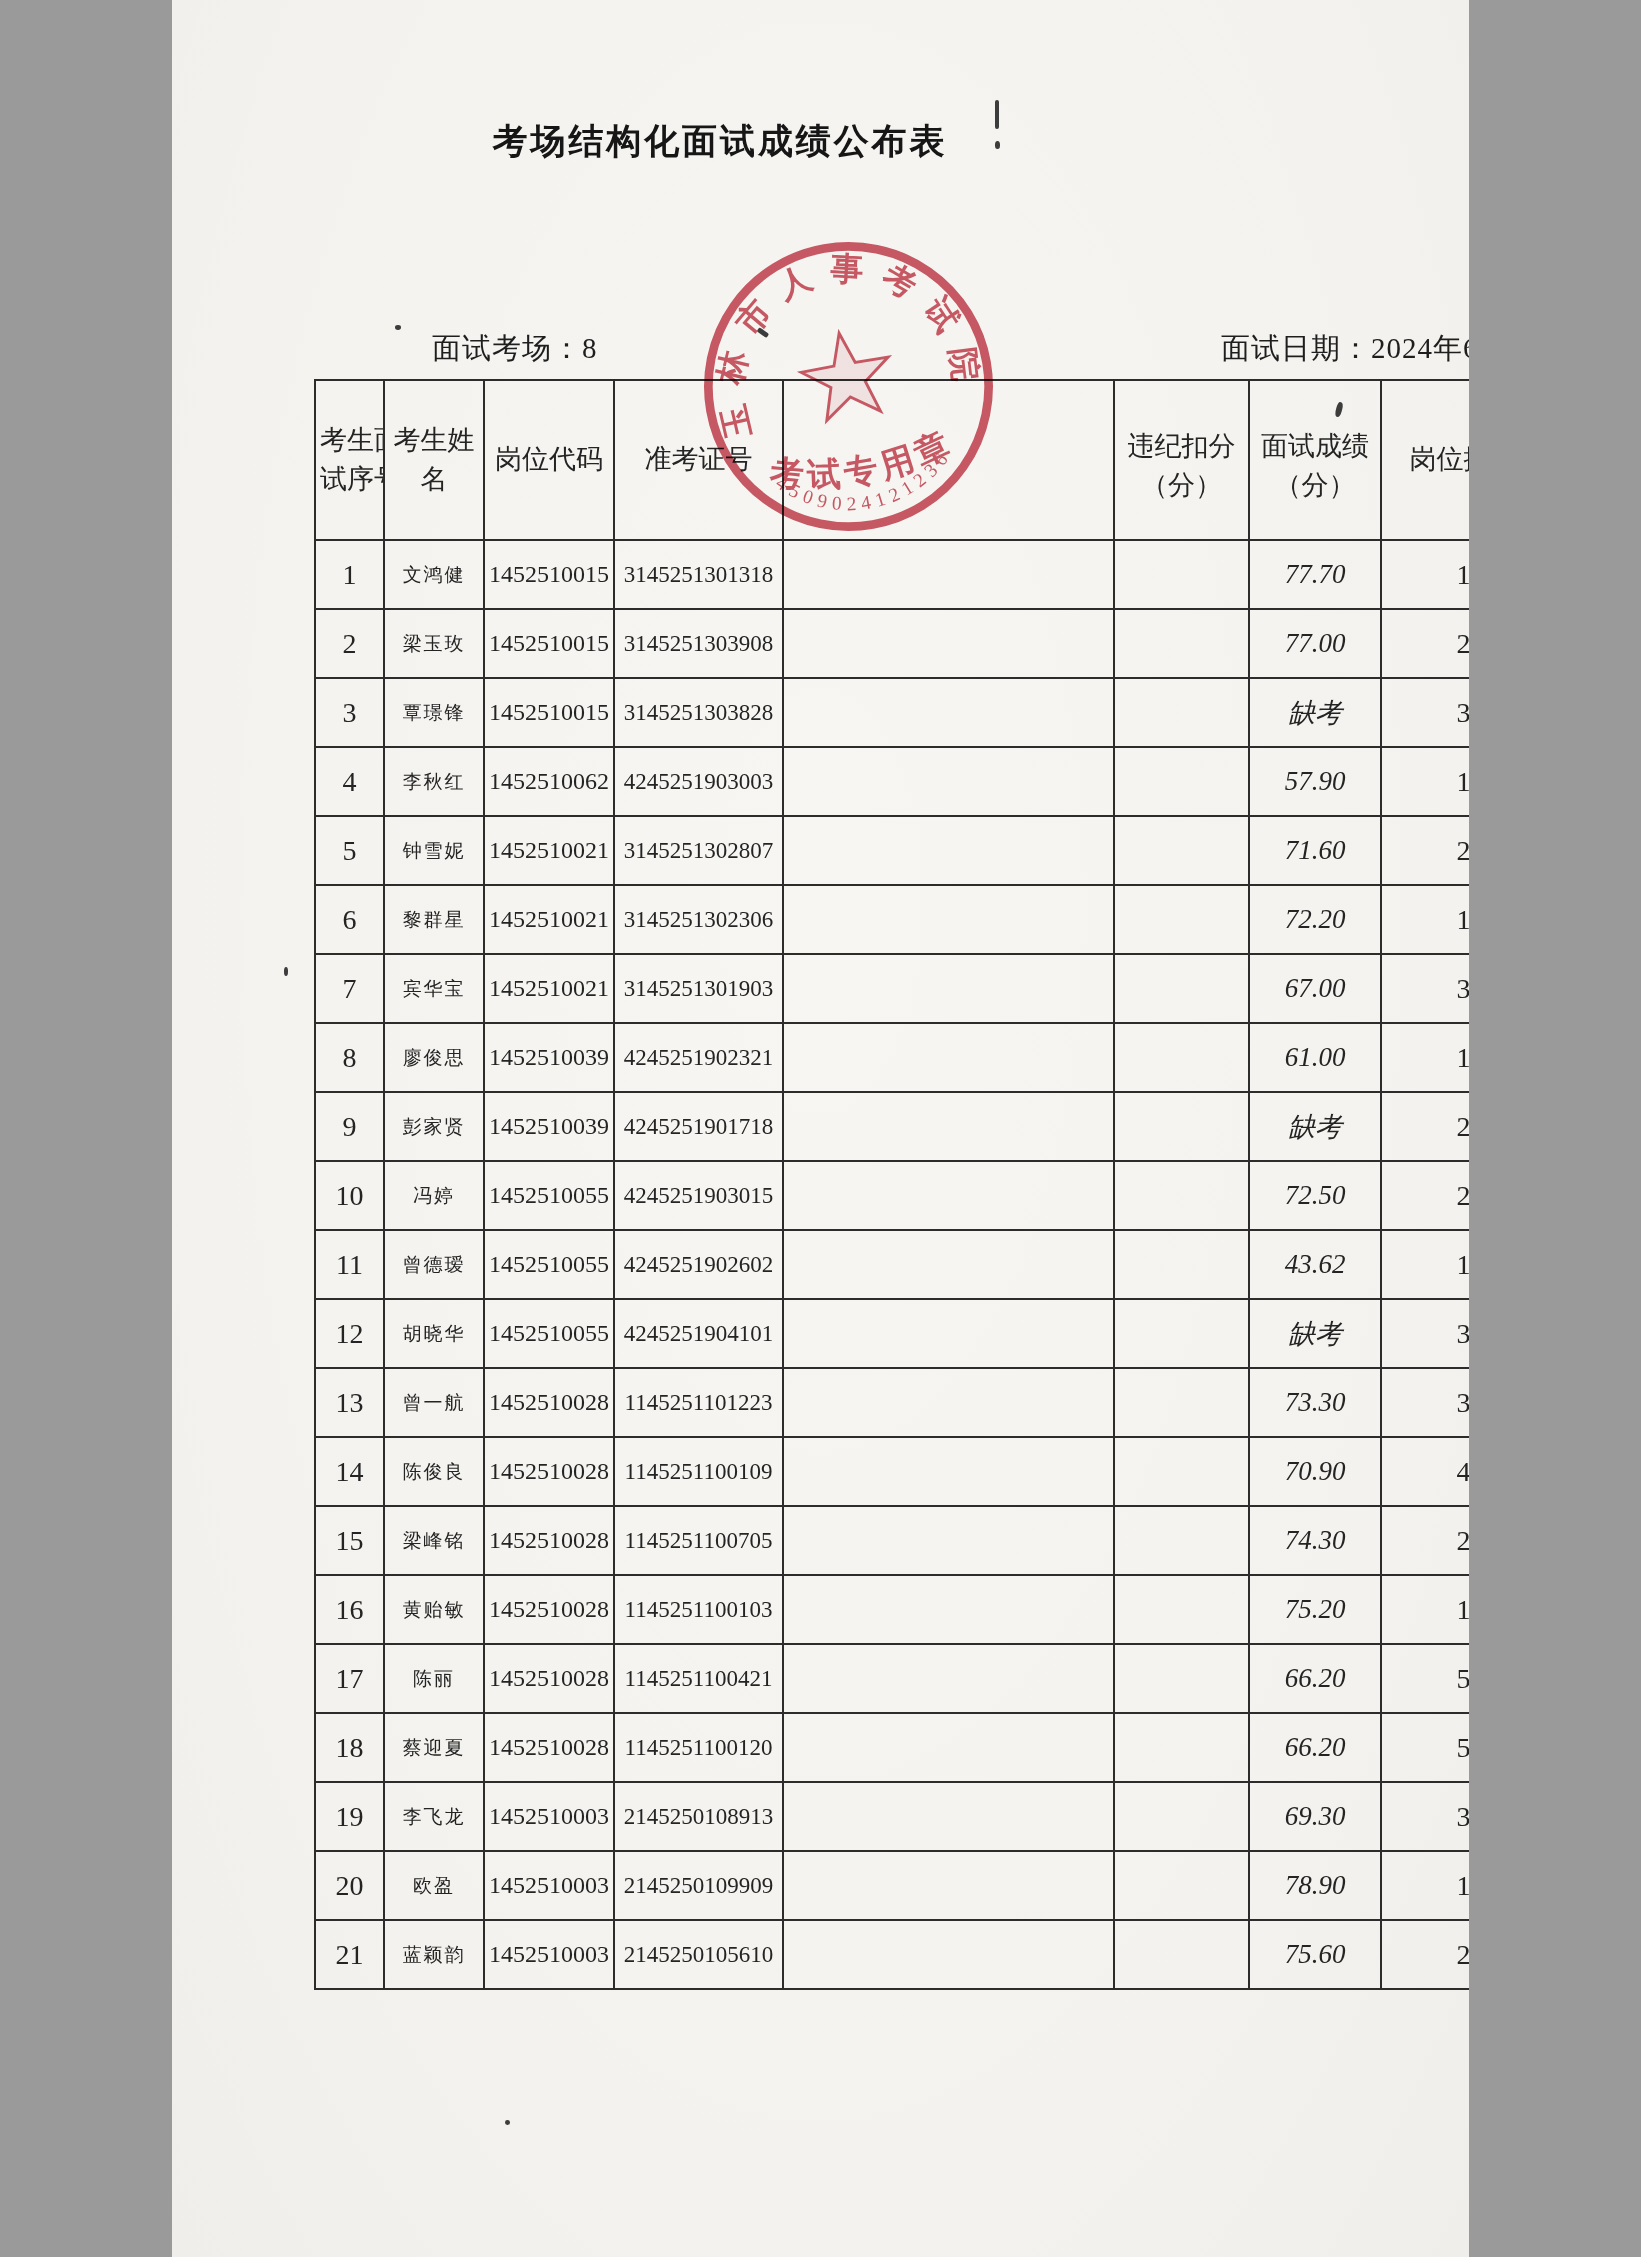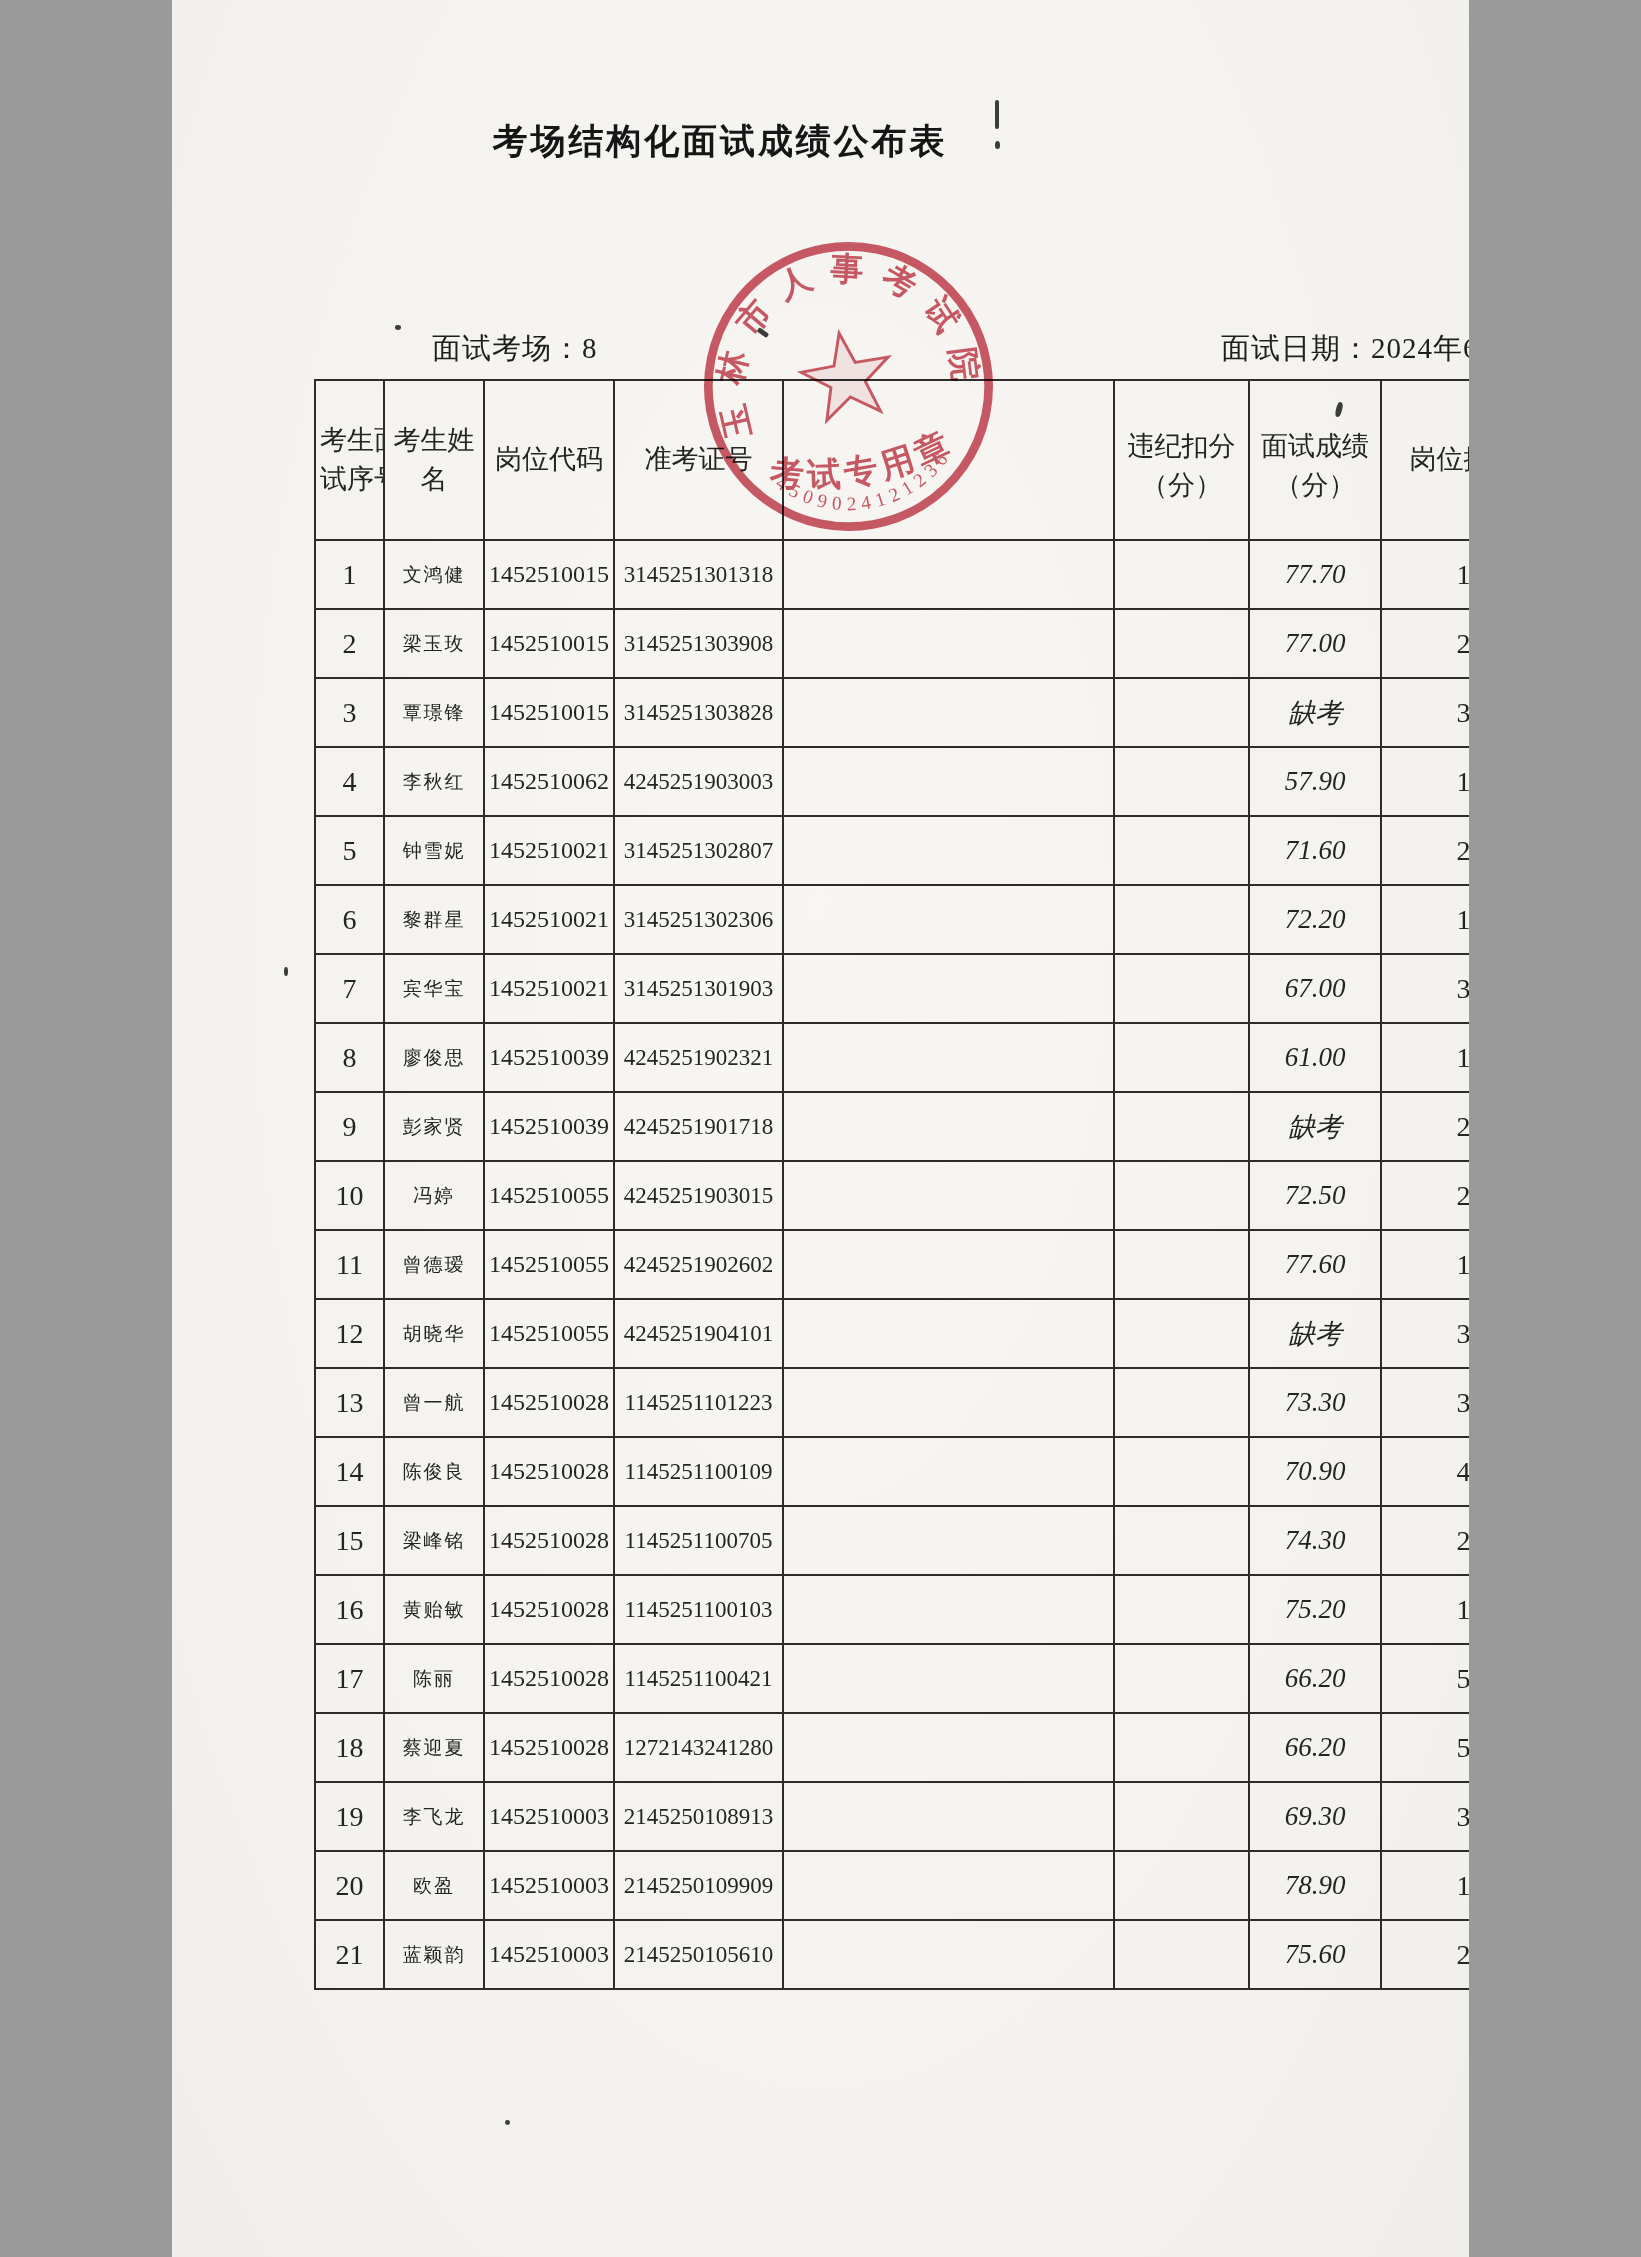--- a/index.html
+++ b/index.html
@@ -216,21 +216,21 @@
       <td class="cell-rank">2</td>
     </tr>
 
     <tr>
       <td class="cell-seq">11</td>
       <td class="cell-name">曾德瑷</td>
       <td class="cell-code">1452510055</td>
       <td class="cell-ticket">4245251902602</td>
       <td></td>
       <td class="cell-deduction"></td>
-      <td class="cell-score">77.60</td>
+      <td class="cell-score">43.62</td>
       <td class="cell-rank">1</td>
     </tr>
 
     <tr>
       <td class="cell-seq">12</td>
       <td class="cell-name">胡晓华</td>
       <td class="cell-code">1452510055</td>
       <td class="cell-ticket">4245251904101</td>
       <td></td>
       <td class="cell-deduction"></td>
@@ -290,21 +290,21 @@
       <td></td>
       <td class="cell-deduction"></td>
       <td class="cell-score">66.20</td>
       <td class="cell-rank">5</td>
     </tr>
 
     <tr>
       <td class="cell-seq">18</td>
       <td class="cell-name">蔡迎夏</td>
       <td class="cell-code">1452510028</td>
-      <td class="cell-ticket">1272143241280</td>
+      <td class="cell-ticket">1145251100120</td>
       <td></td>
       <td class="cell-deduction"></td>
       <td class="cell-score">66.20</td>
       <td class="cell-rank">5</td>
     </tr>
 
     <tr>
       <td class="cell-seq">19</td>
       <td class="cell-name">李飞龙</td>
       <td class="cell-code">1452510003</td>

